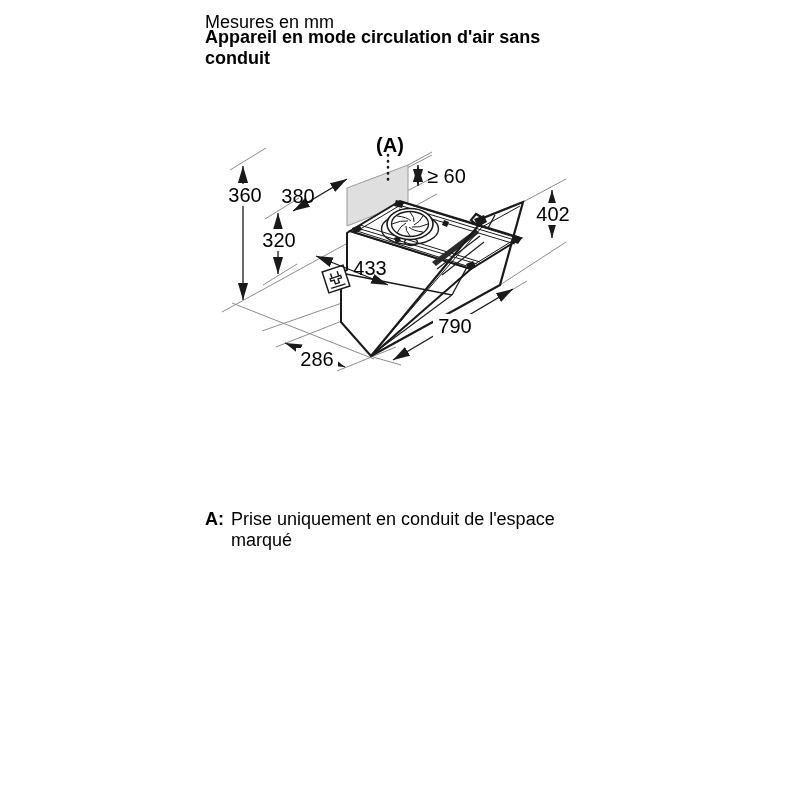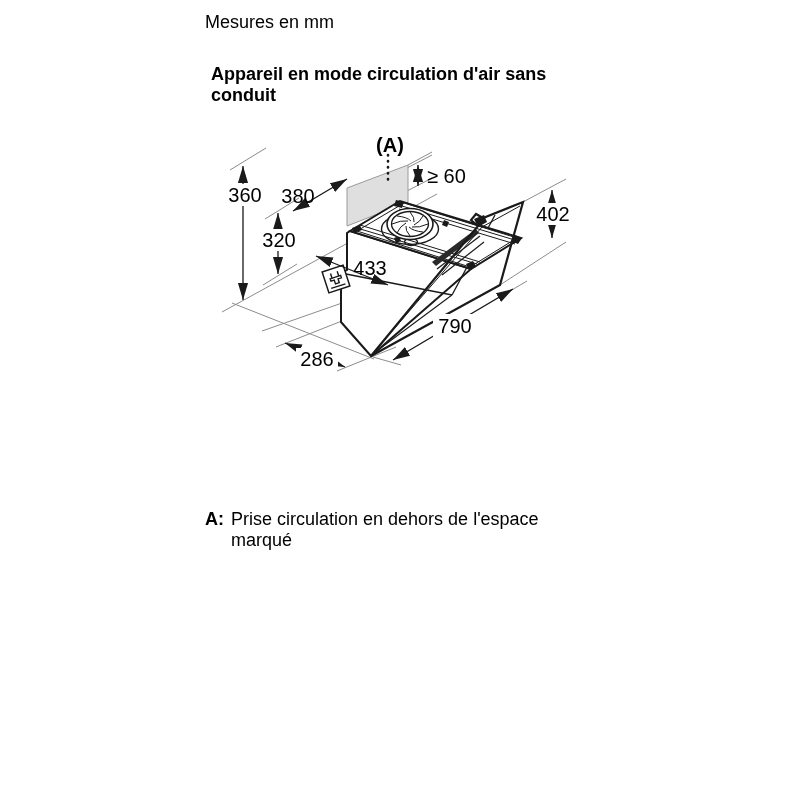--- a/index.html
+++ b/index.html
@@ -10,21 +10,21 @@
   .note-a{display:flex;gap:7px;}
   svg text{font-family:"Liberation Sans",sans-serif;font-size:20px;fill:#000;}
   svg .dimtxt{font-size:20px;}
 </style>
 </head>
 <body>
 
 <div class="stage">
 
   <div class="txt" style="left:205px;top:12px;width:400px;">Mesures en mm</div>
-  <div class="txt bold" style="left:211px;top:27px;width:362px;margin-top:37px;">Appareil en mode circulation d'air sans conduit</div>
+  <div class="txt bold" style="left:205px;top:27px;width:362px;">Appareil en mode circulation d'air sans conduit</div>
 
   <svg class="stage" viewBox="0 0 800 800">
     <defs>
       <marker id="arr" viewBox="0 0 12 8" refX="12" refY="4" markerWidth="13" markerHeight="9" orient="auto-start-reverse">
         <path d="M12,4 L0,0.4 L0,7.6 z" fill="#1a1a1a"></path>
       </marker>
     </defs>
 
     <g stroke="#8c8c8c" stroke-width="1">
       <line x1="222" y1="312" x2="437" y2="194"></line>
@@ -149,16 +149,16 @@
         <text class="dimtxt" x="427" y="183" text-anchor="start" stroke="none">≥ 60</text>
       </g>
     </g>
 
     <text x="390" y="152" text-anchor="middle" font-weight="bold">(A)</text>
   </svg>
 
 
   <div class="txt note-a" style="left:205px;top:509px;width:380px;">
     <div class="bold">A:</div>
-    <div style="width:347px;">Prise circulation en dehors de l'espace marqué</div>
+    <div style="width:347px;">Prise uniquement en conduit de l'espace marqué</div>
   </div>
 
 </div>
 
 </body></html>

